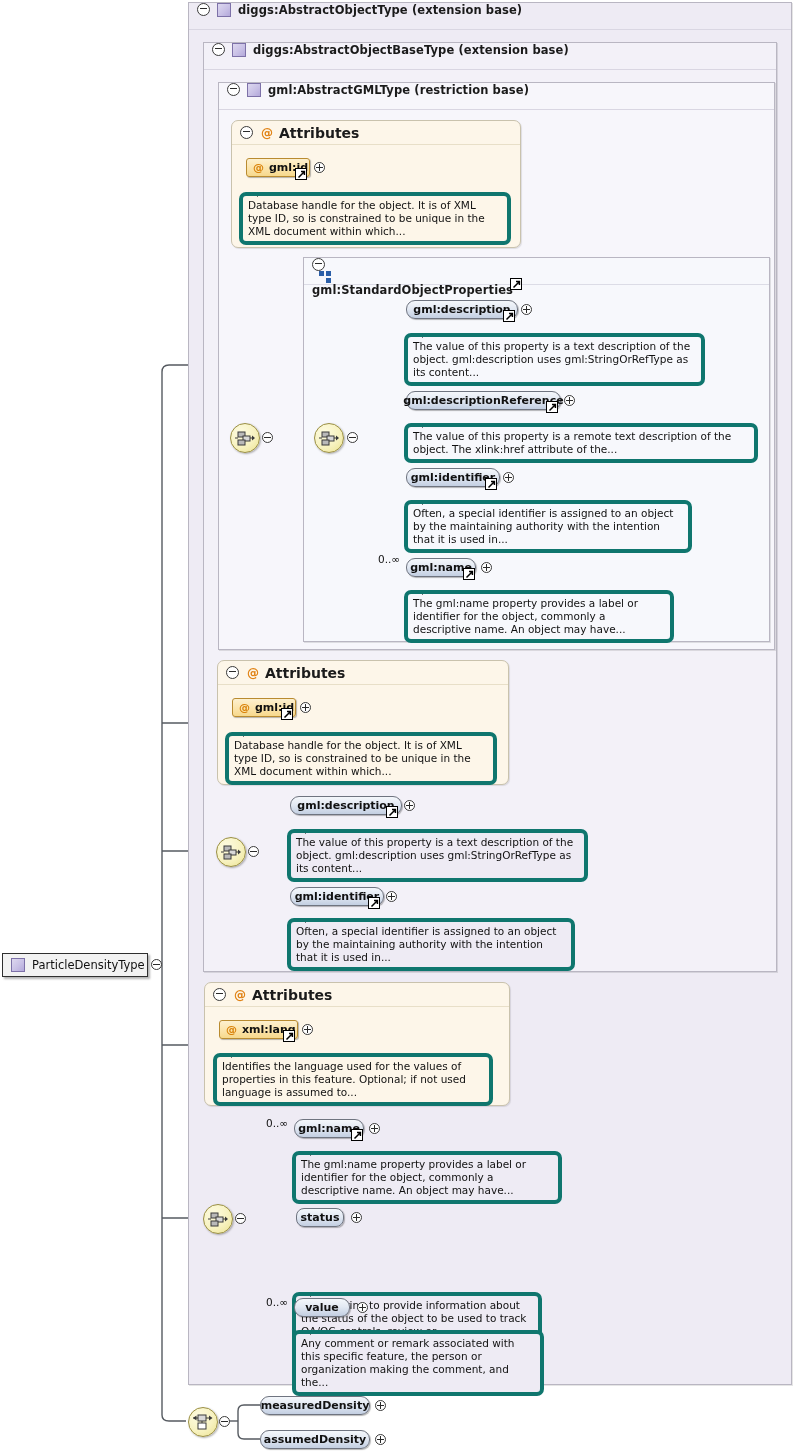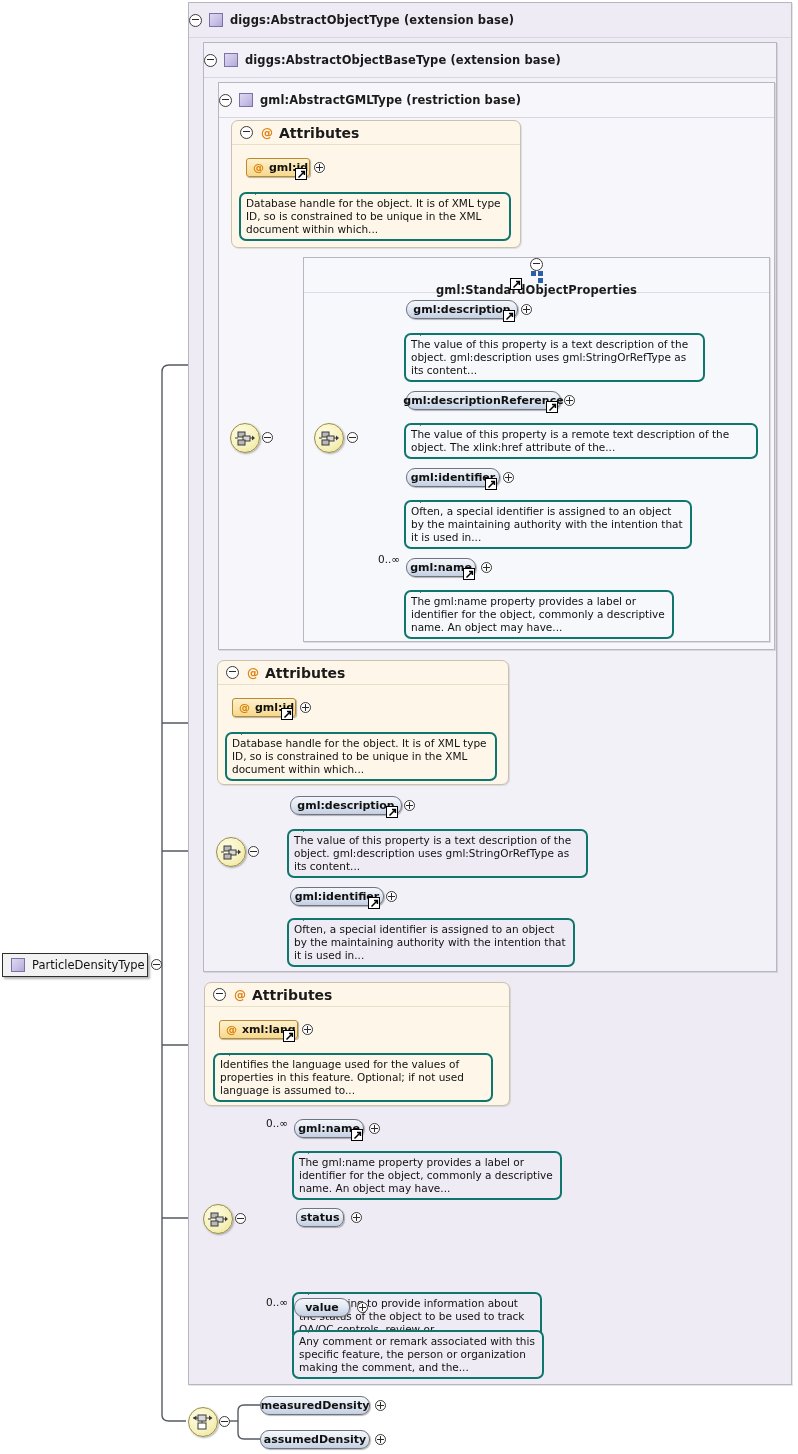--- a/index.html
+++ b/index.html
@@ -22,22 +22,23 @@
     border:1px solid #b9b6c2;
     background:#eeebf4;
     box-sizing:border-box;
     box-shadow:1px 1px 0 rgba(0,0,0,.10);
   }
   .nestbox.lvl2{background:#eeebf4;}
   .nestbox.lvl3{background:#f3f1f8;}
   .nestbox.lvl4{background:#f7f6fb;}
   .nestbox-hdr{
     position:absolute;
-    left:0;top:0;right:0;height:35px;
-    display:flex;align-items:center;
+    left:0;top:0;right:0;height:27px;
+    display:flex;
+    padding-left:8px;
     box-sizing:border-box;
     border-bottom:1px solid #d9d6e2;
   }
   .nestbox-title{
     font-size:11.5px;font-weight:bold;color:#1a1a1a;
     letter-spacing:.1px;white-space:nowrap;
   }
   
   .toggle{
     width:11px;height:11px;border-radius:50%;
@@ -122,21 +123,21 @@
   .minuscircle{
     position:absolute;width:11px;height:11px;border-radius:50%;
     border:1px solid #3a3a3a;background:#fff;box-sizing:border-box;
   }
   .minuscircle::before{
     content:"";position:absolute;left:1px;right:1px;top:4px;height:1px;background:#2a2a2a;
   }
   
   .balloon{
     position:absolute;box-sizing:border-box;
-    border:2px solid #0f766e;border-radius:7px;
+    border:4px solid #0f766e;border-radius:7px;
     background:#eeebf4;
     padding:3px 5px 3px 5px;
     font-size:10.5px;line-height:13px;color:#111;
   }
   .balloon.white{background:#f7f8fc;}
   .balloon.cream{background:#fdf6e9;}
   .balloon .tail{
     position:absolute;top:-7px;left:14px;width:14px;height:8px;overflow:hidden;
   }
   .balloon .tail::before{

